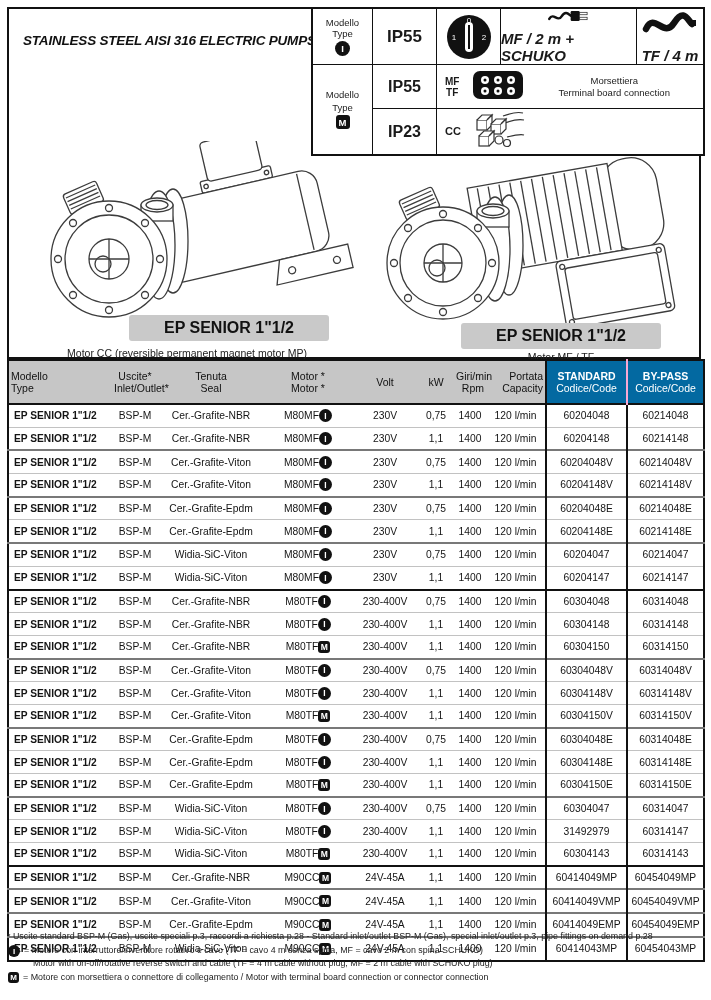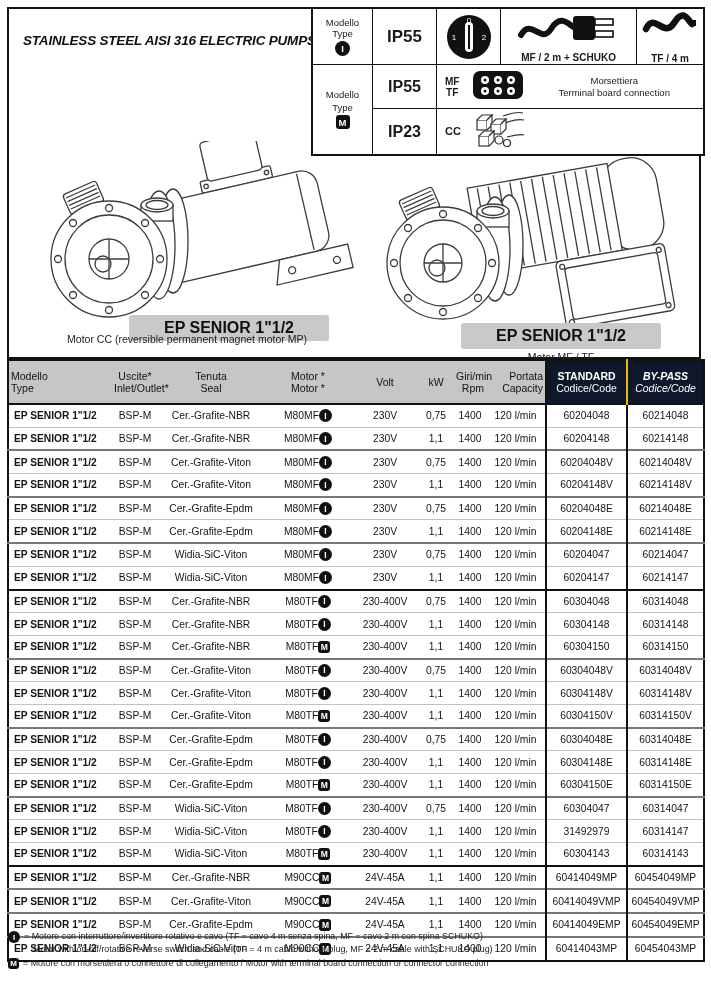--- a/index.html
+++ b/index.html
@@ -21,42 +21,42 @@
   .spec-right{flex:1;display:flex;flex-direction:column;}
   .spec-r{display:flex;align-items:center;box-sizing:border-box;}
   .spec-r1{height:56px;border-bottom:1.5px solid #111;}
   .spec-r2{height:44px;border-bottom:1.5px solid #111;}
   .spec-r3{flex:1;}
   .sp-ip{width:64px;align-self:stretch;border-right:1.5px solid #111;display:flex;align-items:center;justify-content:center;
          font-weight:bold;font-size:17px;box-sizing:border-box;}
   .sp-switch{width:64px;align-self:stretch;border-right:1.5px solid #111;display:flex;align-items:center;justify-content:center;box-sizing:border-box;}
   .sp-plug{flex:2.05;align-self:stretch;border-right:1.5px solid #111;display:flex;flex-direction:column;align-items:center;justify-content:center;box-sizing:border-box;}
   .sp-cable{flex:1;align-self:stretch;display:flex;flex-direction:column;align-items:center;justify-content:space-between;}
-  .sp-iconlabel{font-size:10px;font-weight:bold;margin-top:7px;}
+  .sp-iconlabel{font-size:15px;font-weight:bold;margin-top:7px;font-style:italic;}
   .sp-phase{margin-left:8px;font-size:10px;font-weight:bold;line-height:11px;text-align:center;}
   .sp-icon{margin-left:12px;}
   .sp-desc{flex:1;text-align:center;font-size:9.5px;line-height:11.5px;color:#222;padding:0 4px;}
 
   .badge{display:inline-flex;align-items:center;justify-content:center;background:#111;color:#fff;font-weight:bold;}
   .badge-i{width:15px;height:15px;border-radius:50%;font-size:9.5px;}
   .badge-m{width:14px;height:14px;border-radius:3px;font-size:9.5px;}
 
   
   .pump-label{position:absolute;background:#c9c9c9;border-radius:3px;color:#111;font-weight:bold;font-size:16px;
               display:flex;align-items:center;justify-content:center;width:200px;height:26px;}
   .pump-caption{position:absolute;font-size:10.5px;color:#222;}
   .pump-svg{position:absolute;}
 
   
   .pump-table{position:absolute;left:7px;top:359px;width:696px;border-collapse:collapse;table-layout:fixed;
               border:2px solid #111;background:#fff;}
   .pump-table th{font-weight:normal;}
   .pump-table thead tr{height:44px;}
   .pump-table thead th{background:#c6c6c6;font-size:10.5px;line-height:12.5px;color:#111;vertical-align:middle;padding:0 2px;}
-  .pump-table thead th.dark{background:#0f172a;color:#fff;}
+  .pump-table thead th.dark{background:#0369a1;color:#fff;}
   .pump-table thead{border-bottom:2px solid #111;}
   th.h-left{text-align:left;padding-left:5px;}
   th.h-right{text-align:right;padding-right:3px;}
   .pump-table td{font-size:10.3px;height:21.7px;padding:0 2px;text-align:center;vertical-align:middle;color:#141414;white-space:nowrap;overflow:hidden;}
   td.c-model{text-align:left;font-weight:bold;padding-left:5px;font-size:10.2px;}
   td.c-std{border-left:2px solid #111;}
   td.c-byp{border-left:2px solid #111;}
   tr.sep-thin td{border-top:1px solid #c2c2c2;}
   tr.sep-med td{border-top:2px solid #787878;}
   tr.sep-thick td{border-top:2.5px solid #111;}
@@ -118,21 +118,21 @@
           <circle cx="88" cy="169" r="3.5"></circle>
         <circle cx="37" cy="118" r="3.5"></circle>
           <circle cx="139" cy="118" r="3.5"></circle>
         <circle cx="52" cy="82" r="3.5"></circle>
           <circle cx="124" cy="82" r="3.5"></circle>
         <circle cx="52" cy="154" r="3.5"></circle>
           <circle cx="124" cy="154" r="3.5"></circle>
       </g>
     </svg>
     <div class="pump-label" style="left:120px;top:306px;">EP SENIOR 1"1/2</div>
-    <div class="pump-caption" style="left:8px;top:324px;width:340px;text-align:center;">Motor CC (reversible permanent magnet motor MP)</div>
+    <div class="pump-caption" style="left:8px;top:338px;width:340px;text-align:center;">Motor CC (reversible permanent magnet motor MP)</div>
 
     <svg class="pump-svg" style="left:350px;top:148px;" width="348" height="168" viewBox="0 0 348 168">
       <g stroke="#3c3c3c" stroke-width="1.3" fill="#fff">
         <g transform="rotate(-10 200 80)">
           <rect x="250" y="14" width="56" height="92" rx="26"></rect>
           <rect x="118" y="16" width="142" height="88"></rect>
           <line x1="128" y1="18" x2="128" y2="102"></line>
             <line x1="139" y1="18" x2="139" y2="102"></line>
           <line x1="150" y1="18" x2="150" y2="102"></line>
             <line x1="161" y1="18" x2="161" y2="102"></line>
@@ -327,21 +327,21 @@
             <div>Rpm</div>
           </th>
         <th class="h-right">
           <div>Portata</div>
             <div>Capacity</div>
           </th>
         <th class="dark" style="border-left:2px solid #111;">
           <div style="font-weight:bold;">STANDARD</div>
             <div>Codice/Code</div>
           </th>
-        <th class="dark" style="border-left:2px solid #eab308;font-style:italic;">
+        <th class="dark" style="border-left:2px solid #f9a8d4;">
           <div style="font-weight:bold;">BY-PASS</div>
             <div>Codice/Code</div>
           </th>
       </tr>
     </thead>
     <tbody>
         <tr class="sep-none">
           <td class="c-model">EP SENIOR 1"1/2</td>
           <td>BSP-M</td>
           <td>Cer.-Grafite-NBR</td>
@@ -770,20 +770,23 @@
           <td>1,1</td>
           <td>1400</td>
           <td>120 l/min</td>
           <td class="c-std">60414043MP</td>
           <td class="c-byp">60454043MP</td>
         </tr>
       </tbody>
   </table>
 
   <div class="footnotes">
+    <div class="fn-row">
+      <span class="fn-text">* Uscite standard BSP-M (Gas), uscite speciali p.3, raccordi a richiesta p.28 - Standard inlet/outlet BSP-M (Gas), special inlet/outlet p.3, pipe fittings on demand p.28</span>
+      </div>
     <div class="fn-row">
       <span class="badge badge-i">I</span>
       <span class="fn-text">
         <div>= Motore con interruttore/invertitore rotativo e cavo (TF = cavo 4 m senza spina, MF = cavo 2 m con spina SCHUKO)</div>
         <div class="fn-ind">Motor with on-off/rotative reverse switch and cable (TF = 4 m cable without plug, MF = 2 m cable with SCHUKO plug)</div>
       </span>
     </div>
     <div class="fn-row">
       <span class="badge badge-m">M</span>
       <span class="fn-text">= Motore con morsettiera o connettore di collegamento / Motor with terminal board connection or connector connection</span>

